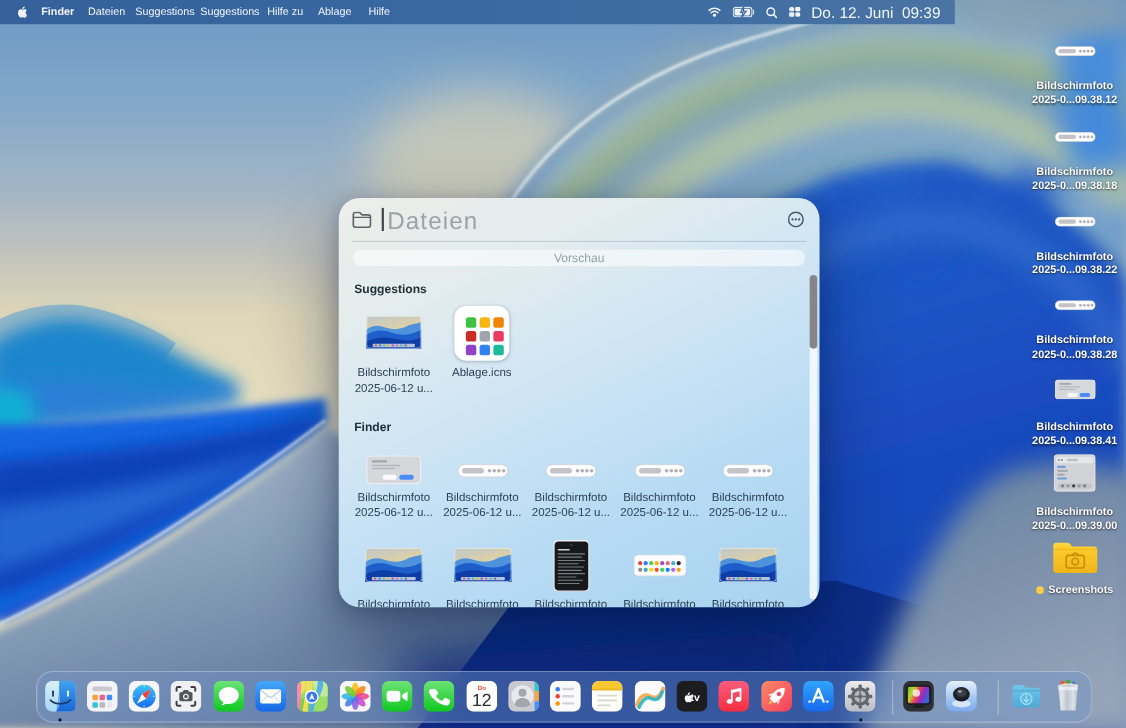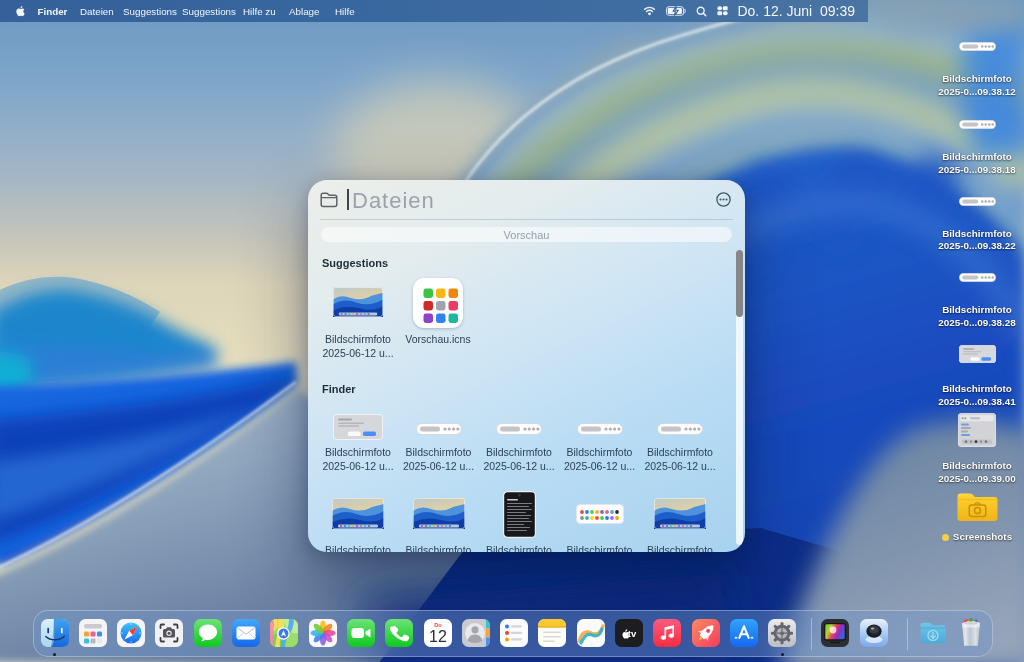--- a/index.html
+++ b/index.html
@@ -347,21 +347,21 @@
       <rect x="35.5" y="10.5" width="9.5" height="9.5" rx="2.4" fill="#ef8509"></rect>
       <rect x="10.5" y="23" width="9.5" height="9.5" rx="2.4" fill="#cd2b28"></rect>
       <rect x="23" y="23" width="9.5" height="9.5" rx="2.4" fill="#a0a4ab"></rect>
       <rect x="35.5" y="23" width="9.5" height="9.5" rx="2.4" fill="#ea3c63"></rect>
       <rect x="10.5" y="35.5" width="9.5" height="9.5" rx="2.4" fill="#9043c8"></rect>
       <rect x="23" y="35.5" width="9.5" height="9.5" rx="2.4" fill="#2f82f0"></rect>
       <rect x="35.5" y="35.5" width="9.5" height="9.5" rx="2.4" fill="#1cb99d"></rect>
     </g>
   </svg>
   <div class="slabel" style="left:5px;top:153px;">Bildschirmfoto<br>2025-06-12 u...</div>
-  <div class="slabel" style="left:85px;top:153px;">Vorschau.icns</div>
+  <div class="slabel" style="left:85px;top:153px;">Ablage.icns</div>
 
   <div class="shead" style="top:203px;">Finder</div>
 
   <div style="position:absolute;left:25px;top:234px;"><svg width="50" height="26" viewBox="0 0 50 26">
     <rect x="0.5" y="0.5" width="49" height="25" rx="3.5" fill="#d6d7db" stroke="#f2f2f4" stroke-width="1"></rect>
     <rect x="5" y="4.5" width="14" height="2" rx="1" fill="#a3a3aa"></rect>
     <rect x="5" y="8.5" width="26" height="1.4" rx="0.7" fill="#b6b6bd"></rect>
     <rect x="5" y="11.3" width="21" height="1.4" rx="0.7" fill="#b6b6bd"></rect>
     <rect x="30" y="17.5" width="13" height="4.6" rx="1.8" fill="#4b8df8"></rect>
     <rect x="15" y="17.5" width="12.5" height="4.6" rx="1.8" fill="#fbfbfd"></rect>

